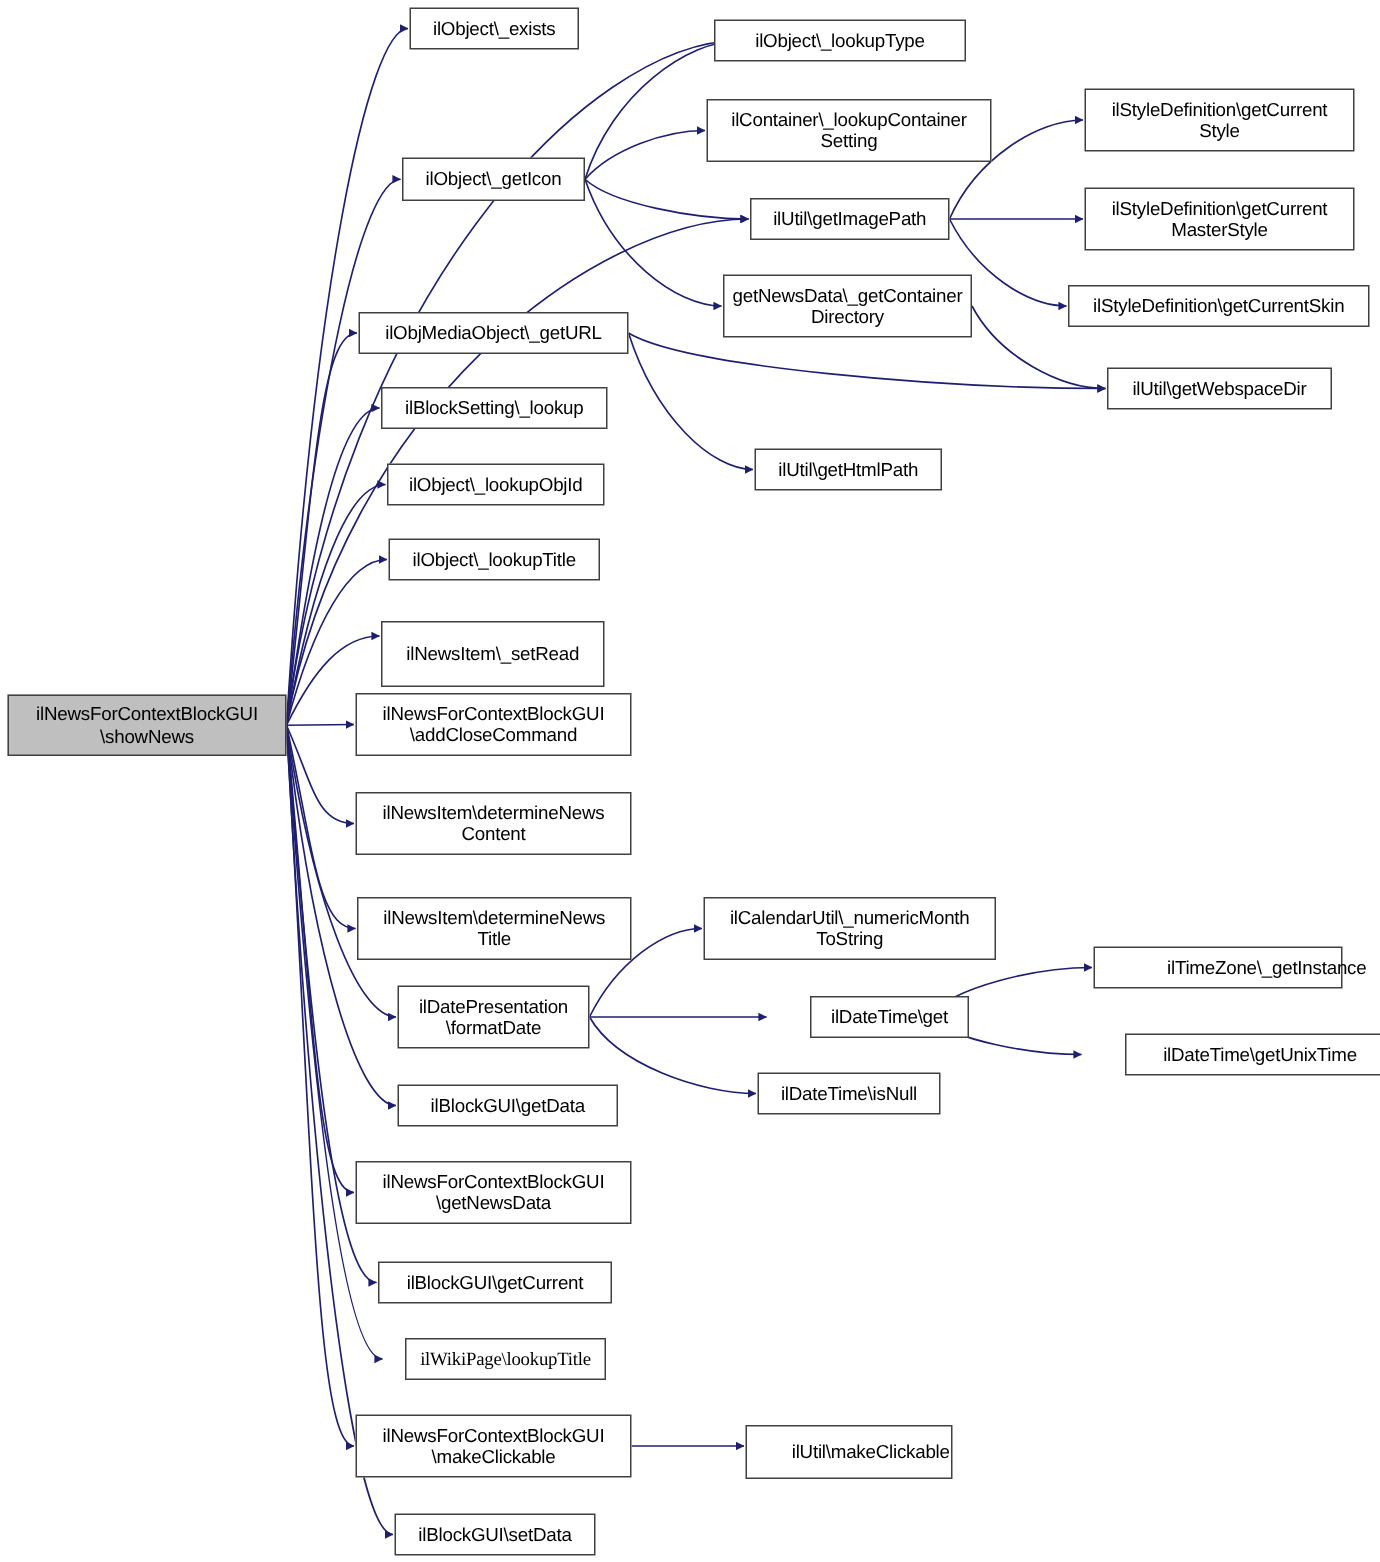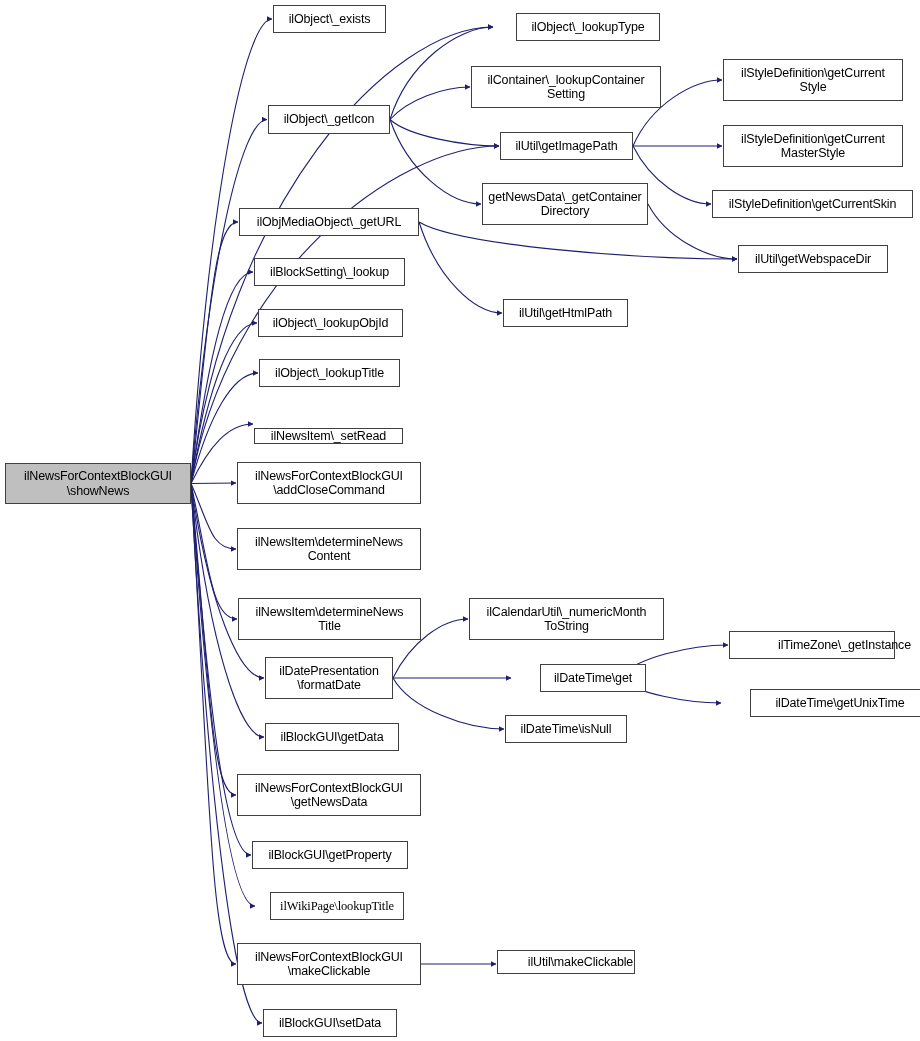--- a/index.html
+++ b/index.html
@@ -101,49 +101,49 @@
     </svg>
   <div id="node-layer">
       <div class="node root" style="left: 5px; top: 463px; width: 186px; height: 41px;"><span class="node-label">ilNewsForContextBlockGUI
 \showNews</span></div>
       <div class="node" style="left: 273px; top: 5px; width: 113px; height: 28px;"><span class="node-label">ilObject\_exists</span></div>
       <div class="node" style="left: 268px; top: 105px; width: 122px; height: 29px;"><span class="node-label">ilObject\_getIcon</span></div>
       <div class="node" style="left: 239px; top: 208px; width: 180px; height: 28px;"><span class="node-label">ilObjMediaObject\_getURL</span></div>
       <div class="node" style="left: 254px; top: 258px; width: 151px; height: 28px;"><span class="node-label">ilBlockSetting\_lookup</span></div>
       <div class="node" style="left: 258px; top: 309px; width: 145px; height: 28px;"><span class="node-label">ilObject\_lookupObjId</span></div>
       <div class="node" style="left: 259px; top: 359px; width: 141px; height: 28px;"><span class="node-label">ilObject\_lookupTitle</span></div>
-      <div class="node" style="left: 254px; top: 428px; width: 149px; height: 16px;"><span class="node-label">ilNewsItem\_setRead</span></div>
+      <div class="node" style="left: 254px; top: 414px; width: 149px; height: 44px;"><span class="node-label">ilNewsItem\_setRead</span></div>
       <div class="node" style="left: 237px; top: 462px; width: 184px; height: 42px;"><span class="node-label">ilNewsForContextBlockGUI
 \addCloseCommand</span></div>
       <div class="node" style="left: 237px; top: 528px; width: 184px; height: 42px;"><span class="node-label">ilNewsItem\determineNews
 Content</span></div>
       <div class="node" style="left: 238px; top: 598px; width: 183px; height: 42px;"><span class="node-label">ilNewsItem\determineNews
 Title</span></div>
       <div class="node" style="left: 265px; top: 657px; width: 128px; height: 42px;"><span class="node-label">ilDatePresentation
 \formatDate</span></div>
-      <div class="node" style="left: 265px; top: 723px; width: 134px; height: 28px;"><span class="node-label">ilBlockGUI\getData</span></div>
+      <div class="node" style="left: 265px; top: 723px; width: 147px; height: 28px;"><span class="node-label">ilBlockGUI\getData</span></div>
       <div class="node" style="left: 237px; top: 774px; width: 184px; height: 42px;"><span class="node-label">ilNewsForContextBlockGUI
 \getNewsData</span></div>
-      <div class="node" style="left: 252px; top: 841px; width: 156px; height: 28px;"><span class="node-label">ilBlockGUI\getProperty</span></div>
+      <div class="node" style="left: 252px; top: 841px; width: 156px; height: 28px;"><span class="node-label">ilBlockGUI\getCurrent</span></div>
       <div class="node" style="left: 270px; top: 892px; width: 134px; height: 28px; font-family: Liberation Serif, serif;"><span class="node-label">ilWikiPage\lookupTitle</span></div>
       <div class="node" style="left: 237px; top: 943px; width: 184px; height: 42px;"><span class="node-label">ilNewsForContextBlockGUI
 \makeClickable</span></div>
       <div class="node" style="left: 263px; top: 1009px; width: 134px; height: 28px;"><span class="node-label">ilBlockGUI\setData</span></div>
-      <div class="node" style="left: 516px; top: 13px; width: 144px; height: 28px;"><span class="node-label">ilObject\_lookupType</span></div>
+      <div class="node" style="left: 476px; top: 13px; width: 168px; height: 28px;"><span class="node-label">ilObject\_lookupType</span></div>
       <div class="node" style="left: 471px; top: 66px; width: 190px; height: 42px;"><span class="node-label">ilContainer\_lookupContainer
 Setting</span></div>
       <div class="node" style="left: 500px; top: 132px; width: 133px; height: 28px;"><span class="node-label">ilUtil\getImagePath</span></div>
       <div class="node" style="left: 482px; top: 183px; width: 166px; height: 42px;"><span class="node-label">getNewsData\_getContainer
 Directory</span></div>
       <div class="node" style="left: 503px; top: 299px; width: 125px; height: 28px;"><span class="node-label">ilUtil\getHtmlPath</span></div>
       <div class="node" style="left: 469px; top: 598px; width: 195px; height: 42px;"><span class="node-label">ilCalendarUtil\_numericMonth
 ToString</span></div>
       <div class="node" style="left: 512px; top: 664px; width: 106px; height: 28px; margin-left: 28px;"><span class="node-label">ilDateTime\get</span></div>
       <div class="node" style="left: 505px; top: 715px; width: 122px; height: 28px;"><span class="node-label">ilDateTime\isNull</span></div>
-      <div class="node" style="left: 497px; top: 950px; width: 138px; height: 24px; padding-left: 29px;"><span class="node-label">ilUtil\makeClickable</span></div>
+      <div class="node" style="left: 497px; top: 950px; width: 138px; height: 36px; padding-left: 29px;"><span class="node-label">ilUtil\makeClickable</span></div>
       <div class="node" style="left: 723px; top: 59px; width: 180px; height: 42px;"><span class="node-label">ilStyleDefinition\getCurrent
 Style</span></div>
       <div class="node" style="left: 723px; top: 125px; width: 180px; height: 42px;"><span class="node-label">ilStyleDefinition\getCurrent
 MasterStyle</span></div>
       <div class="node" style="left: 712px; top: 190px; width: 201px; height: 28px;"><span class="node-label">ilStyleDefinition\getCurrentSkin</span></div>
       <div class="node" style="left: 738px; top: 245px; width: 150px; height: 28px;"><span class="node-label">ilUtil\getWebspaceDir</span></div>
       <div class="node" style="left: 729px; top: 631px; width: 166px; height: 28px; padding-left: 48px;"><span class="node-label">ilTimeZone\_getInstance</span></div>
       <div class="node" style="left: 722px; top: 689px; width: 180px; height: 28px; margin-left: 28px;"><span class="node-label">ilDateTime\getUnixTime</span></div>
     </div>
 </div>

